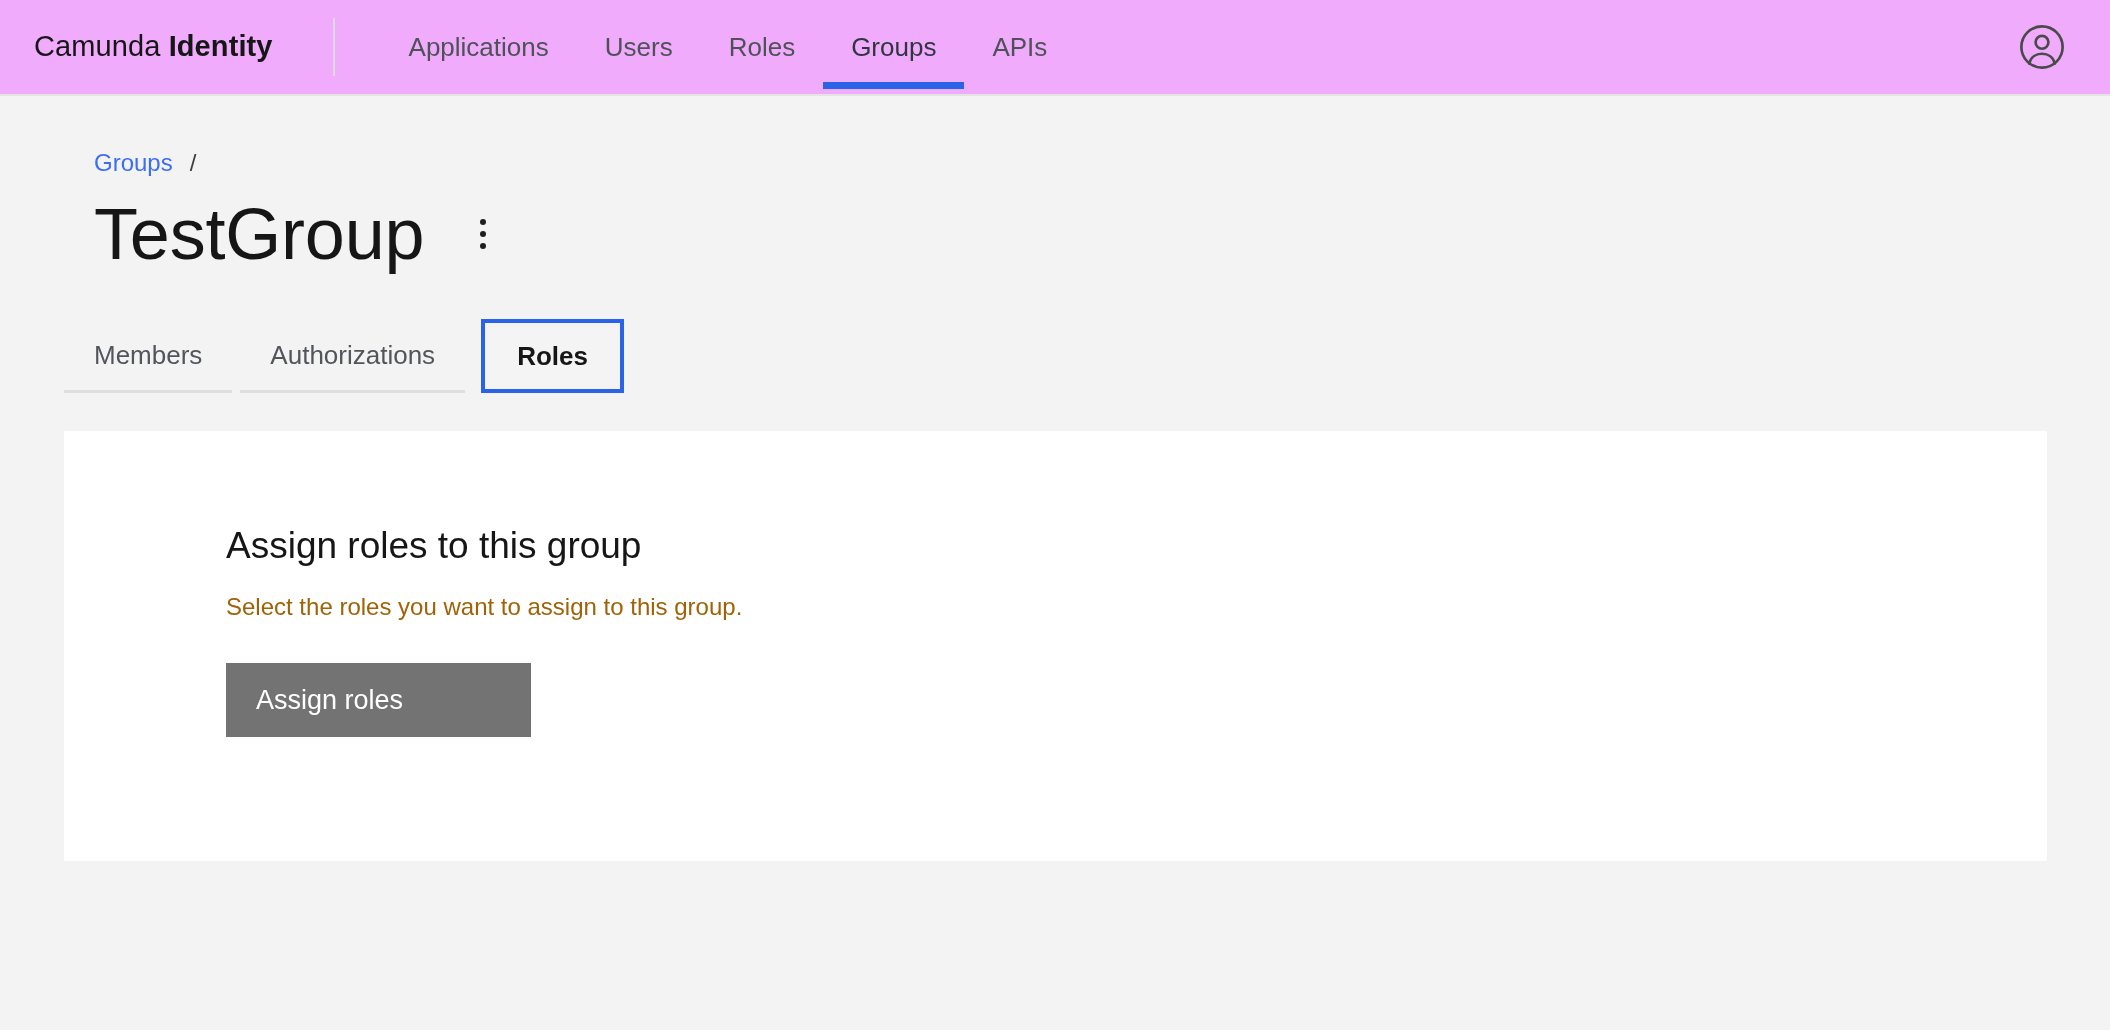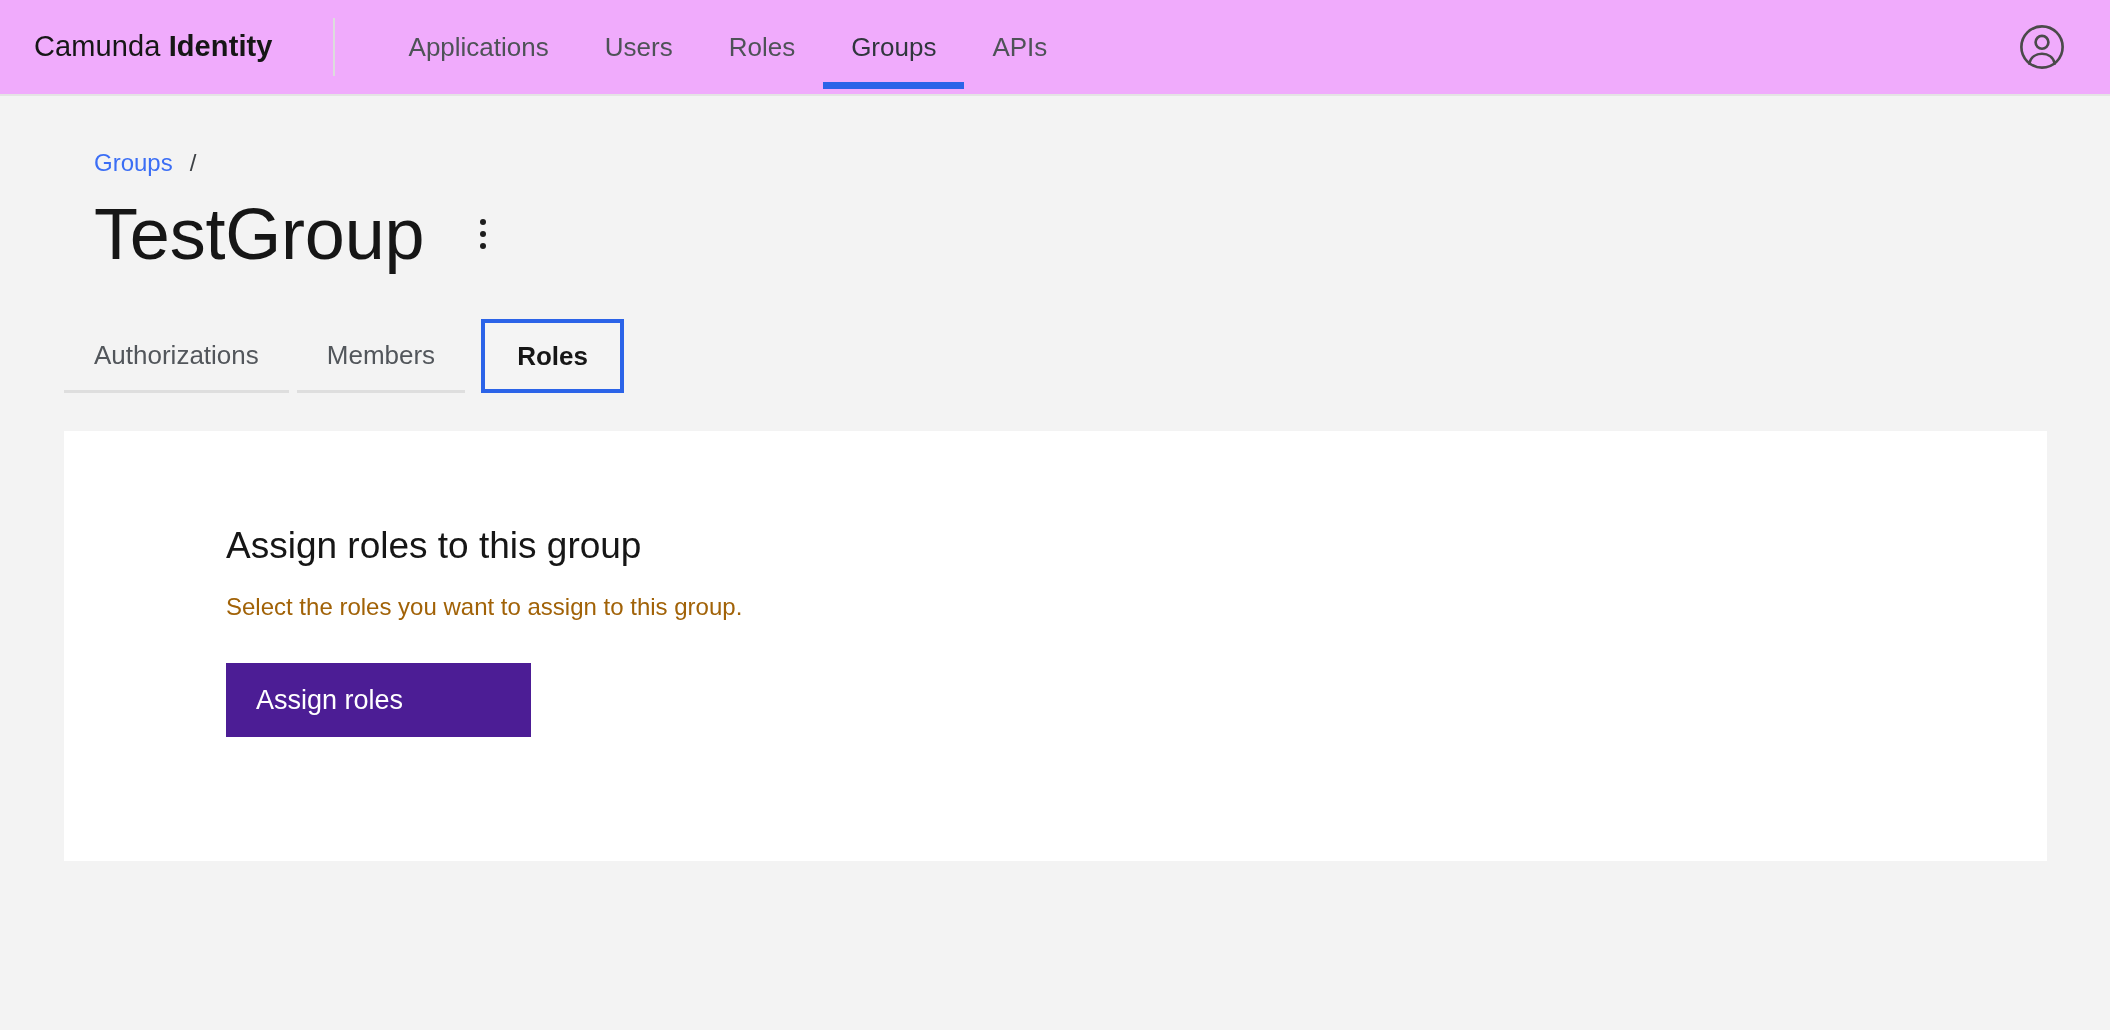--- a/index.html
+++ b/index.html
@@ -201,21 +201,21 @@
     line-height: 1;
     white-space: nowrap;
   }
   .primary-btn {
     margin-top: 44px;
     display: inline-flex;
     align-items: center;
     height: 74px;
     padding: 0 30px;
     min-width: 305px;
-    background: #4c1d95;
+    background: #737373;
     color: #ffffff;
     font-size: 27px;
     border: none;
     font-family: "Liberation Sans", sans-serif;
     cursor: pointer;
     line-height: 1;
   }
 </style>
 </head>
 <body>
@@ -270,24 +270,24 @@
       <h1 class="page-title">TestGroup</h1>
       <div class="overflow-btn">
         <span></span>
         <span></span>
         <span></span>
       </div>
     </div>
 
     <div class="tabs">
       <div class="tab">
+        <span>Members</span>
+      </div>
+      <div class="tab">
         <span>Authorizations</span>
-      </div>
-      <div class="tab">
-        <span>Members</span>
       </div>
       <div class="tab selected">
         <span>Roles</span>
       </div>
     </div>
 
     <div class="card">
       <h2 class="card-title">Assign roles to this group</h2>
       <p class="card-sub">Select the roles you want to assign to this group.</p>
       <button class="primary-btn">Assign roles</button>

